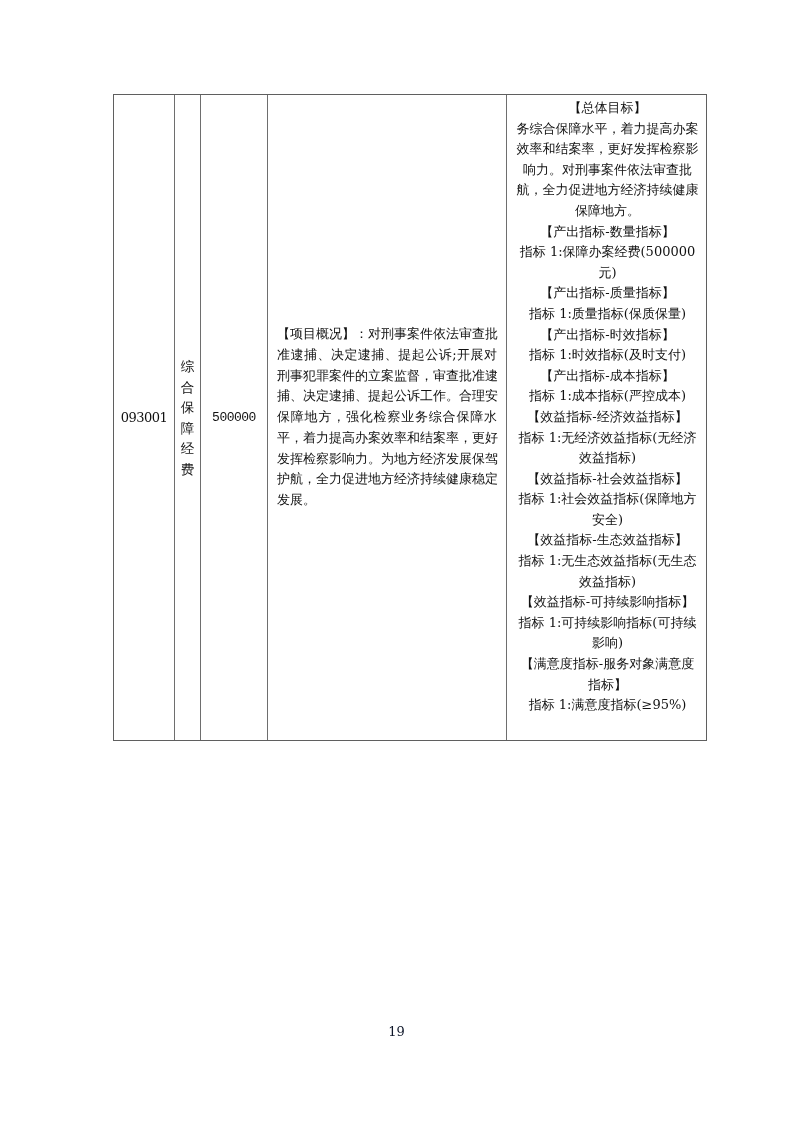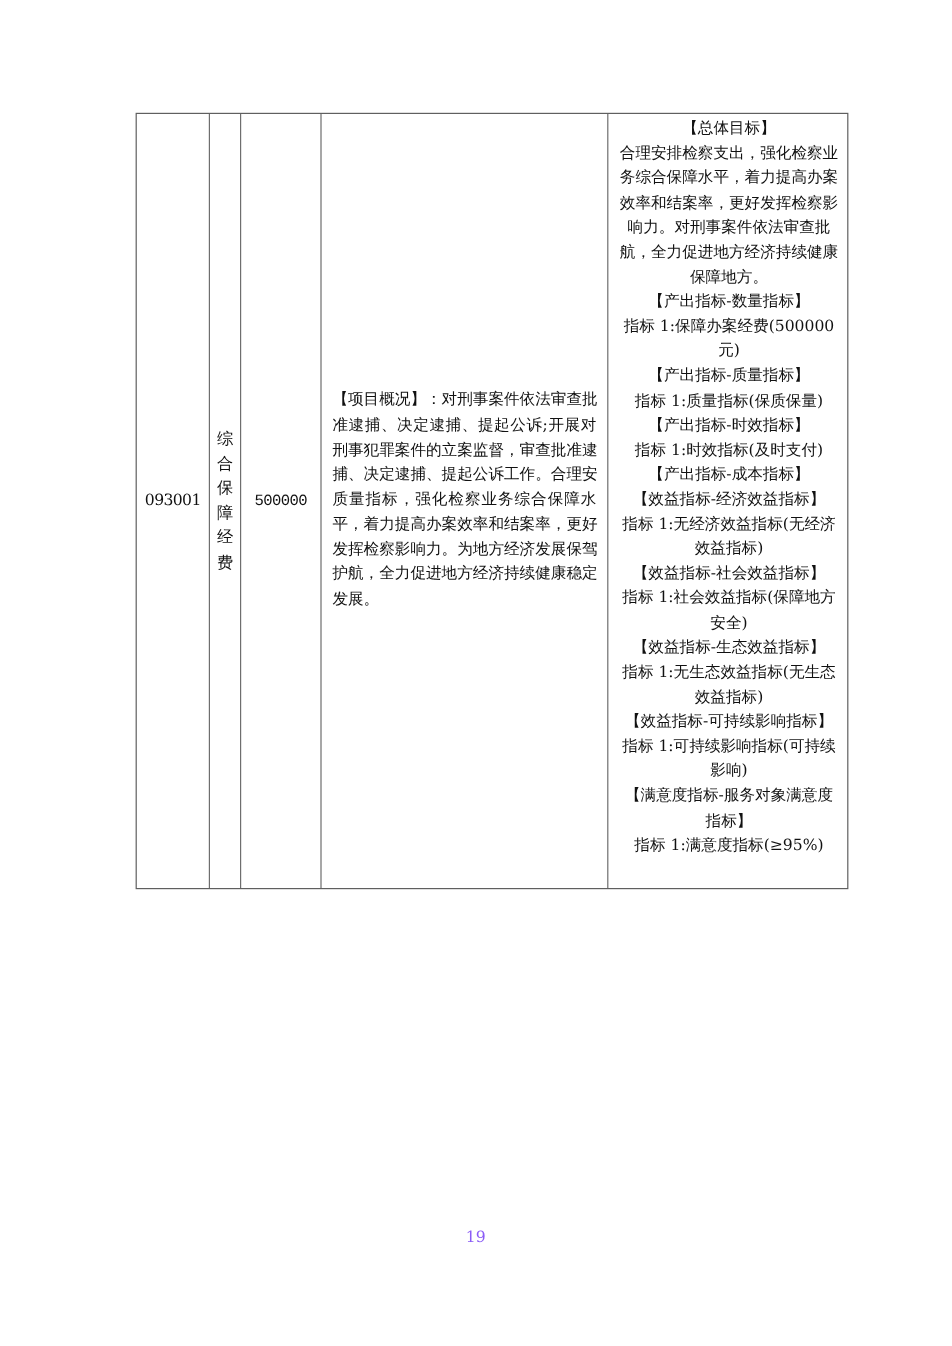--- a/index.html
+++ b/index.html
@@ -101,21 +101,21 @@
     white-space: nowrap;
   }
 
   .page-number {
     position: absolute;
     top: 1024px;
     left: 0;
     width: 100%;
     text-align: center;
     font-size: 13px;
-    color: #8b5cf6;
+    color: #0f172a;
   }
 </style>
 </head>
 <body>
 
 <div class="doc-page">
 
   <div class="budget-table">
 
     <div class="cell cell-code">
@@ -133,43 +133,43 @@
 
     <div class="cell cell-amount">
       <span class="num">500000</span>
     </div>
 
     <div class="cell cell-overview">
         <div class="tline">【项目概况】：对刑事案件依法审查批</div>
         <div class="tline">准逮捕、决定逮捕、提起公诉;开展对</div>
         <div class="tline">刑事犯罪案件的立案监督，审查批准逮</div>
         <div class="tline">捕、决定逮捕、提起公诉工作。合理安</div>
-        <div class="tline">质量指标，强化检察业务综合保障水</div>
+        <div class="tline">保障地方，强化检察业务综合保障水</div>
         <div class="tline">平，着力提高办案效率和结案率，更好</div>
         <div class="tline">发挥检察影响力。为地方经济发展保驾</div>
         <div class="tline">护航，全力促进地方经济持续健康稳定</div>
         <div class="tline">发展。</div>
       </div>
 
     <div class="cell cell-perf">
         <div class="tline">【总体目标】</div>
-        <div class="tline">合理安排检察支出，强化检察业</div>
         <div class="tline">务综合保障水平，着力提高办案</div>
         <div class="tline">效率和结案率，更好发挥检察影</div>
         <div class="tline">响力。对刑事案件依法审查批</div>
         <div class="tline">航，全力促进地方经济持续健康</div>
         <div class="tline">保障地方。</div>
         <div class="tline">【产出指标-数量指标】</div>
         <div class="tline">指标 1:保障办案经费(500000</div>
         <div class="tline">元)</div>
         <div class="tline">【产出指标-质量指标】</div>
         <div class="tline">指标 1:质量指标(保质保量)</div>
         <div class="tline">【产出指标-时效指标】</div>
         <div class="tline">指标 1:时效指标(及时支付)</div>
         <div class="tline">【产出指标-成本指标】</div>
+        <div class="tline">指标 1:成本指标(严控成本)</div>
         <div class="tline">【效益指标-经济效益指标】</div>
         <div class="tline">指标 1:无经济效益指标(无经济</div>
         <div class="tline">效益指标)</div>
         <div class="tline">【效益指标-社会效益指标】</div>
         <div class="tline">指标 1:社会效益指标(保障地方</div>
         <div class="tline">安全)</div>
         <div class="tline">【效益指标-生态效益指标】</div>
         <div class="tline">指标 1:无生态效益指标(无生态</div>
         <div class="tline">效益指标)</div>
         <div class="tline">【效益指标-可持续影响指标】</div>

